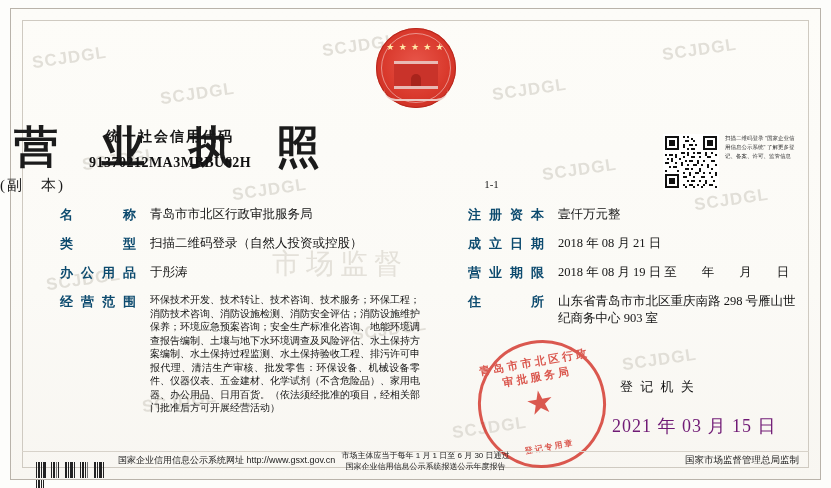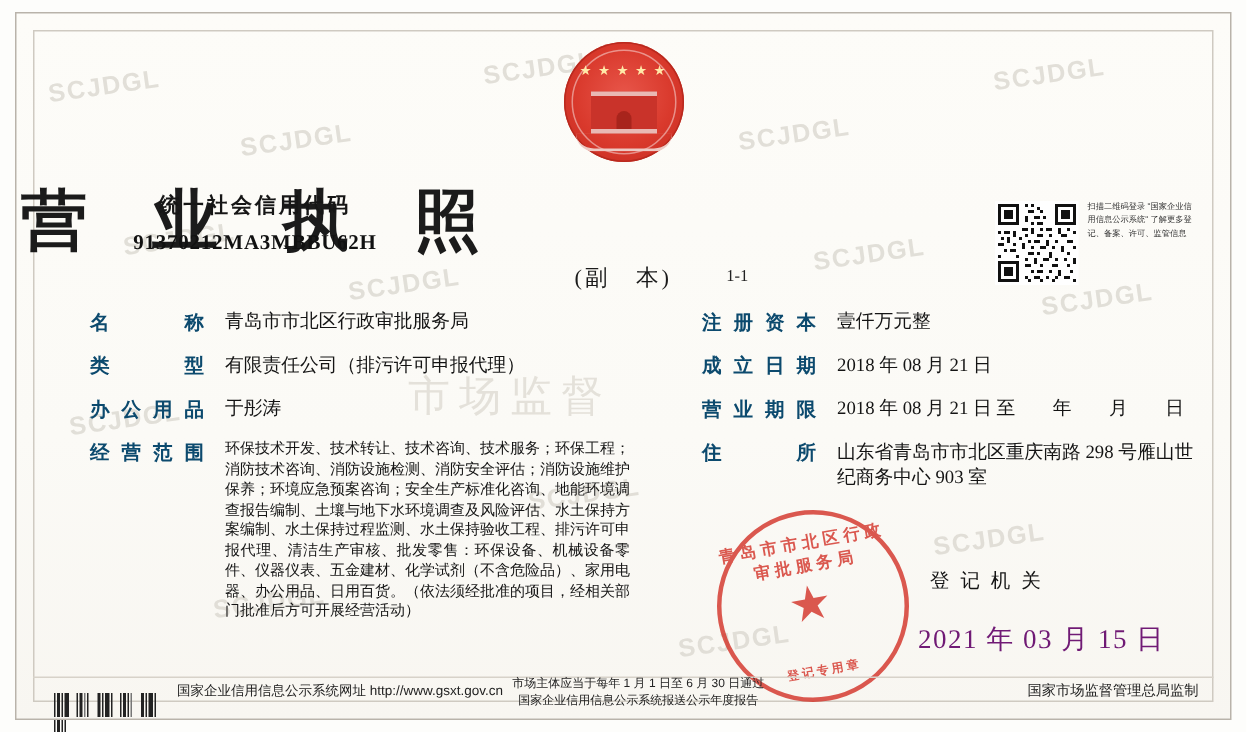--- a/index.html
+++ b/index.html
@@ -138,21 +138,20 @@
     font-weight: bold;
     letter-spacing: 14px;
     color: #1b1b1b;
     font-family: "DejaVu Serif", "Liberation Serif", serif;
     text-indent: 14px;
   }
   .sub-title {
     position: absolute;
     left: 0; right: 0;
     top: 176px;
-    text-align: center;
     font-size: 15px;
     color: #1b1b1b;
     letter-spacing: 2px;
   }
   .sheet-no {
     position: absolute;
     left: 0; right: 0;
     top: 178px;
     text-align: center;
     font-size: 11px;
@@ -488,21 +487,21 @@
   <div class="fields">
     <div class="col-left">
 
       <div class="row">
         <div class="lbl">名　　称</div>
         <div class="val">青岛市市北区行政审批服务局</div>
       </div>
 
       <div class="row">
         <div class="lbl">类　　型</div>
-        <div class="val">有限责任公司（排污许可申报代理）</div>
+        <div class="val">扫描二维码登录（自然人投资或控股）</div>
       </div>
 
       <div class="row">
         <div class="lbl">办公用品</div>
         <div class="val">于彤涛</div>
       </div>
 
       <div class="row">
         <div class="lbl">经 营 范 围</div>
         <div class="val small">环保技术开发、技术转让、技术咨询、技术服务；环保工程；消防技术咨询、消防设施检测、消防安全评估；消防设施维护保养；环境应急预案咨询；安全生产标准化咨询、地能环境调查报告编制、土壤与地下水环境调查及风险评估、水土保持方案编制、水土保持过程监测、水土保持验收工程、排污许可申报代理、清洁生产审核、批发零售：环保设备、机械设备零件、仪器仪表、五金建材、化学试剂（不含危险品）、家用电器、办公用品、日用百货。（依法须经批准的项目，经相关部门批准后方可开展经营活动）</div>
@@ -517,21 +516,21 @@
         <div class="val">壹仟万元整</div>
       </div>
 
       <div class="row">
         <div class="lbl">成 立 日 期</div>
         <div class="val">2018 年 08 月 21 日</div>
       </div>
 
       <div class="row">
         <div class="lbl">营 业 期 限</div>
-        <div class="val">2018 年 08 月 21 日 至　　年　　月　　日</div>
+        <div class="val">2018 年 08 月 19 日 至　　年　　月　　日</div>
       </div>
 
       <div class="row">
         <div class="lbl">住　　所</div>
         <div class="val">山东省青岛市市北区重庆南路 298 号雁山世纪商务中心 903 室</div>
       </div>
 
     </div>
   </div>
 

